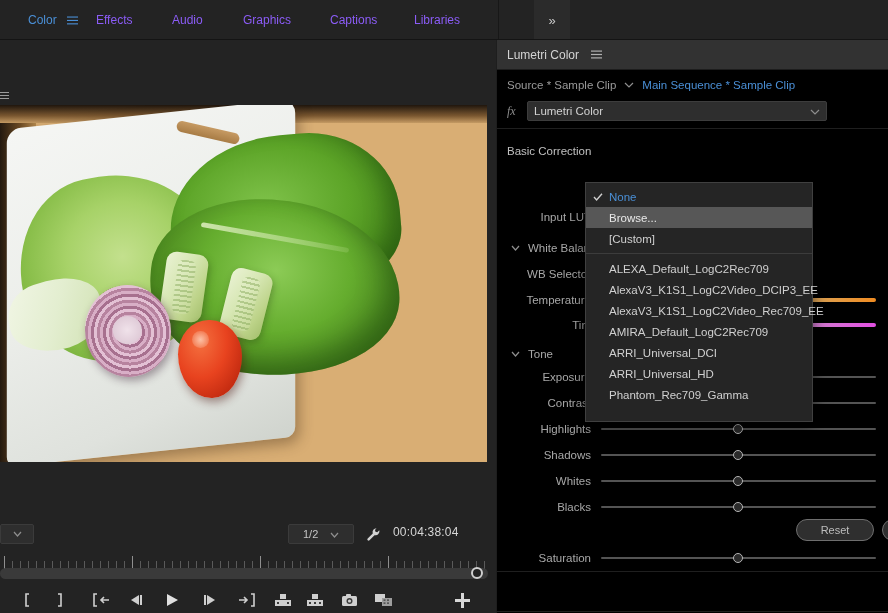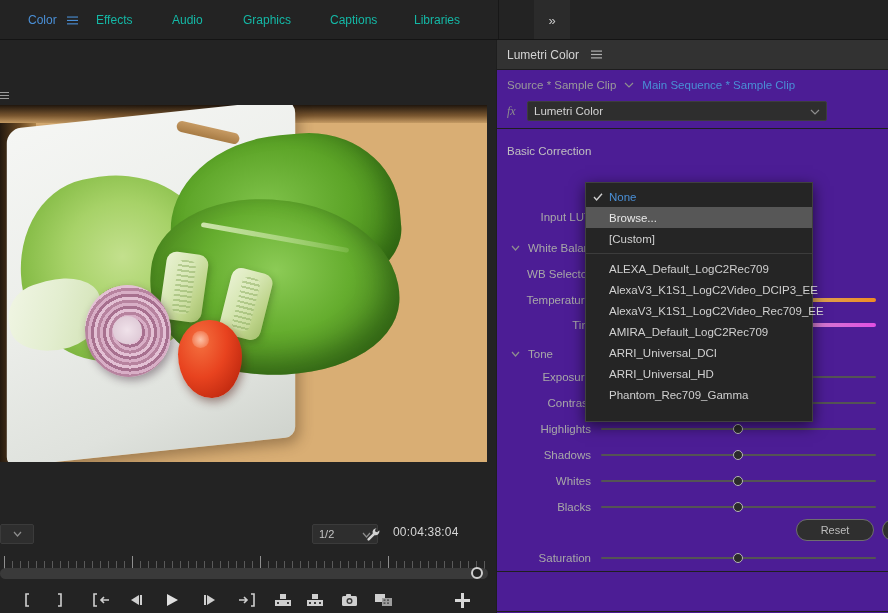--- a/index.html
+++ b/index.html
@@ -12,21 +12,21 @@
   .app { position: relative; width: 888px; height: 613px; }
 
   
   .workspace-bar {
     position: absolute; left: 0; top: 0; width: 888px; height: 40px;
     background: #232323;
     display: flex; align-items: center;
   }
   .ws-left { display: flex; align-items: center; height: 40px; }
   .ws-tab {
-    font-size: 12px; color: #14b8a6; padding: 0 0px;
+    font-size: 12px; color: #8b5cf6; padding: 0 0px;
     height: 40px; display: flex; align-items: center;
     white-space: nowrap; cursor: default;
   }
   .ws-tab.active { color: #4a8fd6; }
   .ws-hamburger {
     width: 16px; height: 40px; display: flex; align-items: center;
     justify-content: center; cursor: default;
   }
   .ws-hamburger svg { display: block; }
   .ws-divider {
@@ -165,22 +165,22 @@
 
   
   .mon-settings {
     position: absolute; left: 0px; top: 484px; width: 34px; height: 20px;
     background: #2e2e2e; border: 1px solid #3b3b3b; border-radius: 2px;
     display: flex; align-items: center; justify-content: center;
   }
   .mon-fraction {
     position: absolute; left: 288px; top: 484px; width: 66px; height: 20px;
     background: #2e2e2e; border: 1px solid #3b3b3b; border-radius: 2px;
-    display: flex; align-items: center; padding: 0 6px;
-    font-size: 11px; color: #c4c4c4; margin-left: 24px;
+    display: flex; align-items: center; padding: 0 14px;
+    font-size: 11px; color: #c4c4c4;
   }
   .mon-fraction .chev { margin-left: auto; }
   .mon-wrench {
     position: absolute; left: 363px; top: 485px; width: 20px; height: 18px;
     display: flex; align-items: center; justify-content: center;
   }
   .mon-timecode {
     position: absolute; left: 393px; top: 485px;
     font-size: 12px; color: #d6d6d6; letter-spacing: 0.2px;
   }
@@ -202,21 +202,21 @@
   }
   .tb {
     display: flex; align-items: center; justify-content: center;
     height: 40px; cursor: default;
   }
   .tb svg { display: block; }
 
   
   .lumetri {
     position: absolute; left: 497px; top: 40px; width: 391px; height: 573px;
-    background: #4c1d95;
+    background: #000000;
   }
   .lu-titlebar {
     position: absolute; left: 0; top: 0; width: 391px; height: 30px;
     background: #323232;
     display: flex; align-items: center; padding-left: 10px;
     border-bottom: 1px solid #1d1d1d;
   }
   .lu-title { font-size: 12px; color: #d4d4d4; }
   .lu-menu { margin-left: 12px; display: flex; align-items: center; }
   .lu-breadcrumb {

